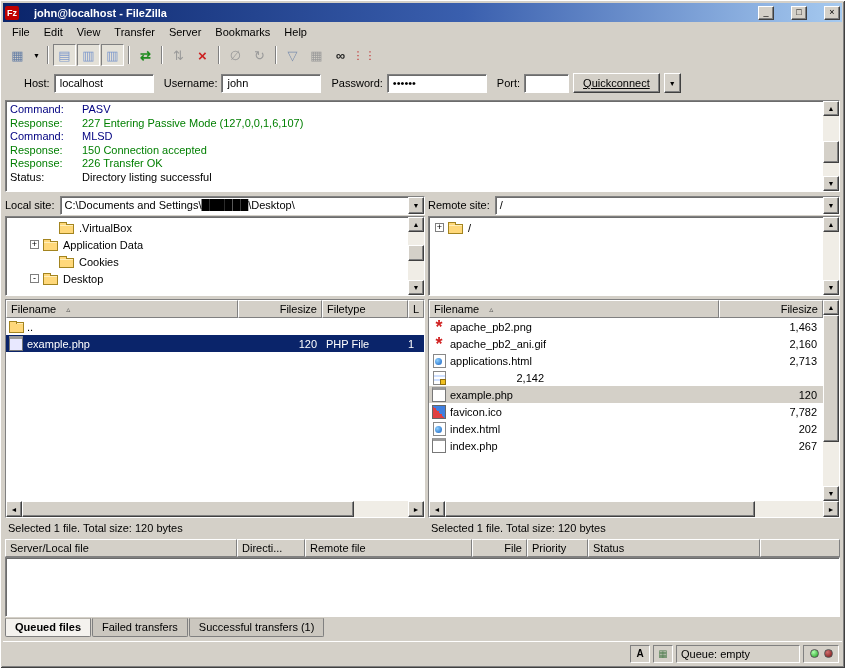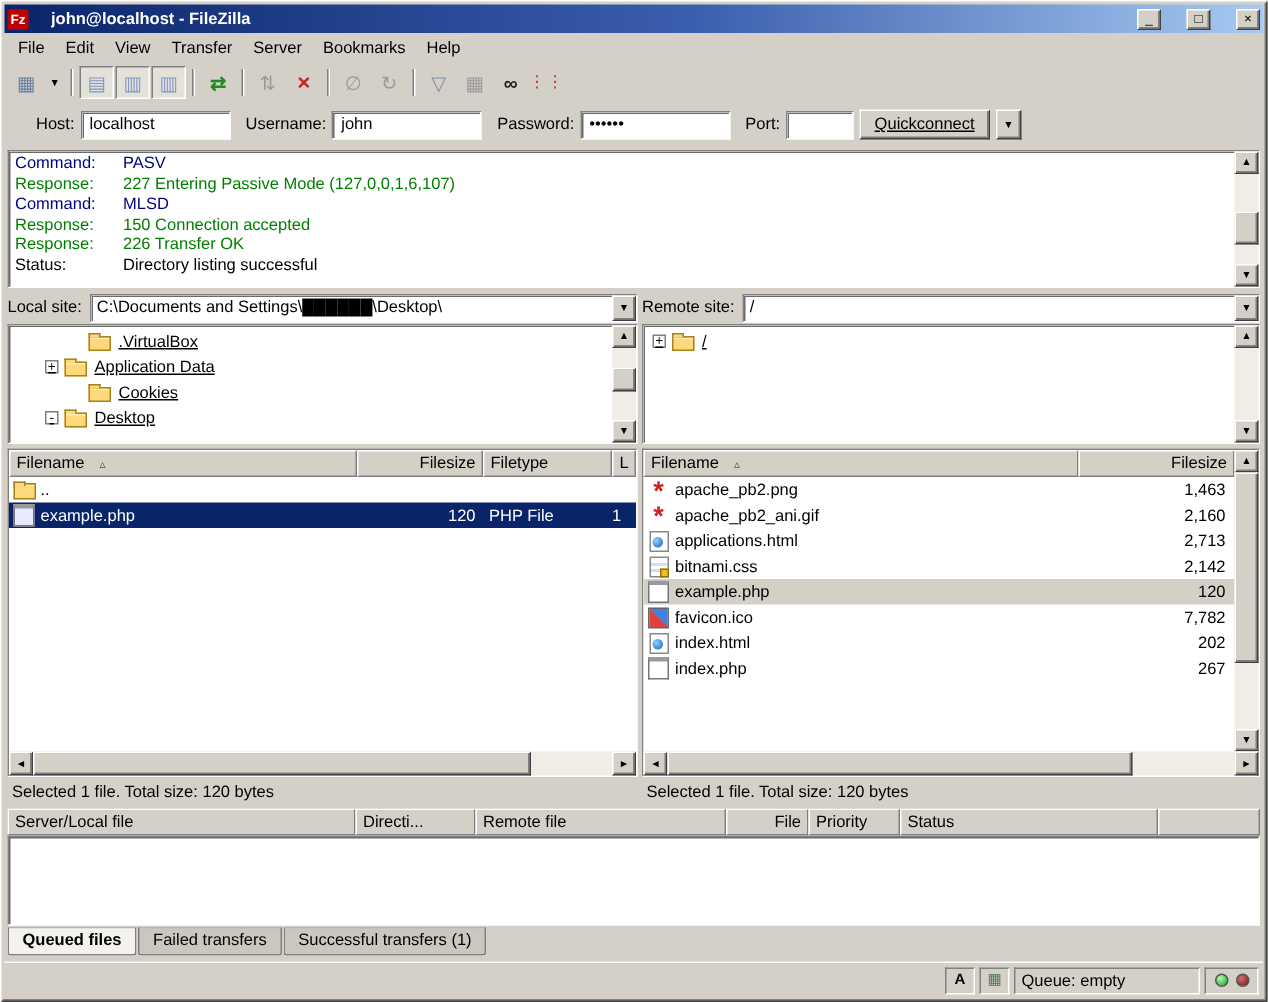--- a/index.html
+++ b/index.html
@@ -92,21 +92,21 @@
   .site-row { height:22px; flex:none; display:flex; align-items:center; gap:5px; }
   .combo { flex:1; height:19px; min-width:0; display:flex; align-items:center; background:#fff;
            border:1px solid; border-color:#808080 #fff #fff #808080; box-shadow: inset 1px 1px 0 #6c6c6c; }
   .combo-text { flex:1; padding:0 4px; white-space:nowrap; overflow:hidden; }
   .combo-btn { width:16px; height:17px; flex:none; padding:0; font-size:7px; }
 
   
   .treebox { height:80px; flex:none; margin-bottom:3px; display:flex; background:#fff;
              border:1px solid; border-color:#808080 #fff #fff #808080; box-shadow: inset 1px 1px 0 #6c6c6c; }
   .tree-rows { flex:1; overflow:hidden; padding-top:2px; }
-  .trow { height:17px; display:flex; align-items:center;text-decoration:underline; }
+  .trow { height:17px; display:flex; align-items:center; }
   .trow[data-indent="6"]  { padding-left:6px; }
   .trow[data-indent="24"] { padding-left:24px; }
   .trow[data-indent="40"] { padding-left:40px; }
   .expander { width:9px; height:9px; flex:none; border:1px solid #7f7f7f; background:#fff;
               font-size:9px; line-height:7px; text-align:center; margin-right:4px; }
   .expander:empty { visibility:hidden; }
   .folder { width:15px; height:10px; flex:none; position:relative; margin:2px 5px 0 0;
             background:#ffd87a; border:1px solid #a3841f; box-shadow: inset 0 1px 0 #ffeebb; }
   .folder::before { content:""; position:absolute; top:-3px; left:-1px; width:6px; height:2px;
                     background:#ffd87a; border:1px solid #a3841f; border-bottom:none; }
@@ -153,21 +153,21 @@
         border:1px solid #777; border-top:3px solid #9a9a9a; }
   .fi[data-icon="ico"]::before { content:""; width:12px; height:12px; border:1px solid #666;
         background:linear-gradient(45deg,#e04040 0 50%, #4080e0 50%); }
   .frow.sel .fi[data-icon="php"]::before { background:#e8e8ff; }
 
   .statusline { height:19px; flex:none; display:flex; align-items:center; padding:0 3px; }
 
   
   .queuewrap { flex:none; margin:2px 2px 0; }
   .qhead { height:18px; display:flex; background:#d4d0c8; overflow:hidden; }
-  .qc0 { width:232px; } .qc1 { width:80px; } .qc2 { width:167px; }
+  .qc0 { width:232px; } .qc1 { width:68px; } .qc2 { width:167px; }
   .qc3 { width:55px; justify-content:flex-end; } .qc4 { width:61px; } .qc5 { width:172px; } .qcf { flex:1; }
   .qbody { height:60px; background:#fff; border:1px solid; border-color:#808080 #fff #fff #808080;
            box-shadow: inset 1px 1px 0 #6c6c6c; }
 
   
   .tabsrow { height:22px; flex:none; display:flex; align-items:flex-start; gap:1px; padding:1px 2px 0; }
   .tab { padding:2px 9px 3px; background:#cbc7bf; border:1px solid #808080; border-top:1px solid #b7b3ab;
          border-radius:0 0 2px 2px; }
   .tab.active { background:#f4f2ee; font-weight:bold; }
 
@@ -442,21 +442,20 @@
                 <span class="fc-rname" data-name="file-name">apache_pb2_ani.gif</span>
                 <span class="fc-rsize" data-name="file-size">2,160</span>
               </div>
               <div class="frow" data-name="file-row">
                 <span class="fi" data-name="html-file-icon" data-icon="html"></span>
                 <span class="fc-rname" data-name="file-name">applications.html</span>
                 <span class="fc-rsize" data-name="file-size">2,713</span>
               </div>
               <div class="frow" data-name="file-row">
                 <span class="fi" data-name="css-file-icon" data-icon="css"></span>
-                <span class="fc-rname" data-name="file-name">bitnami.css</span>
                 <span class="fc-rsize" data-name="file-size">2,142</span>
               </div>
               <div class="frow sel-in" data-name="file-row-selected">
                 <span class="fi" data-name="php-file-icon" data-icon="php"></span>
                 <span class="fc-rname" data-name="file-name">example.php</span>
                 <span class="fc-rsize" data-name="file-size">120</span>
               </div>
               <div class="frow" data-name="file-row">
                 <span class="fi" data-name="ico-file-icon" data-icon="ico"></span>
                 <span class="fc-rname" data-name="file-name">favicon.ico</span>

